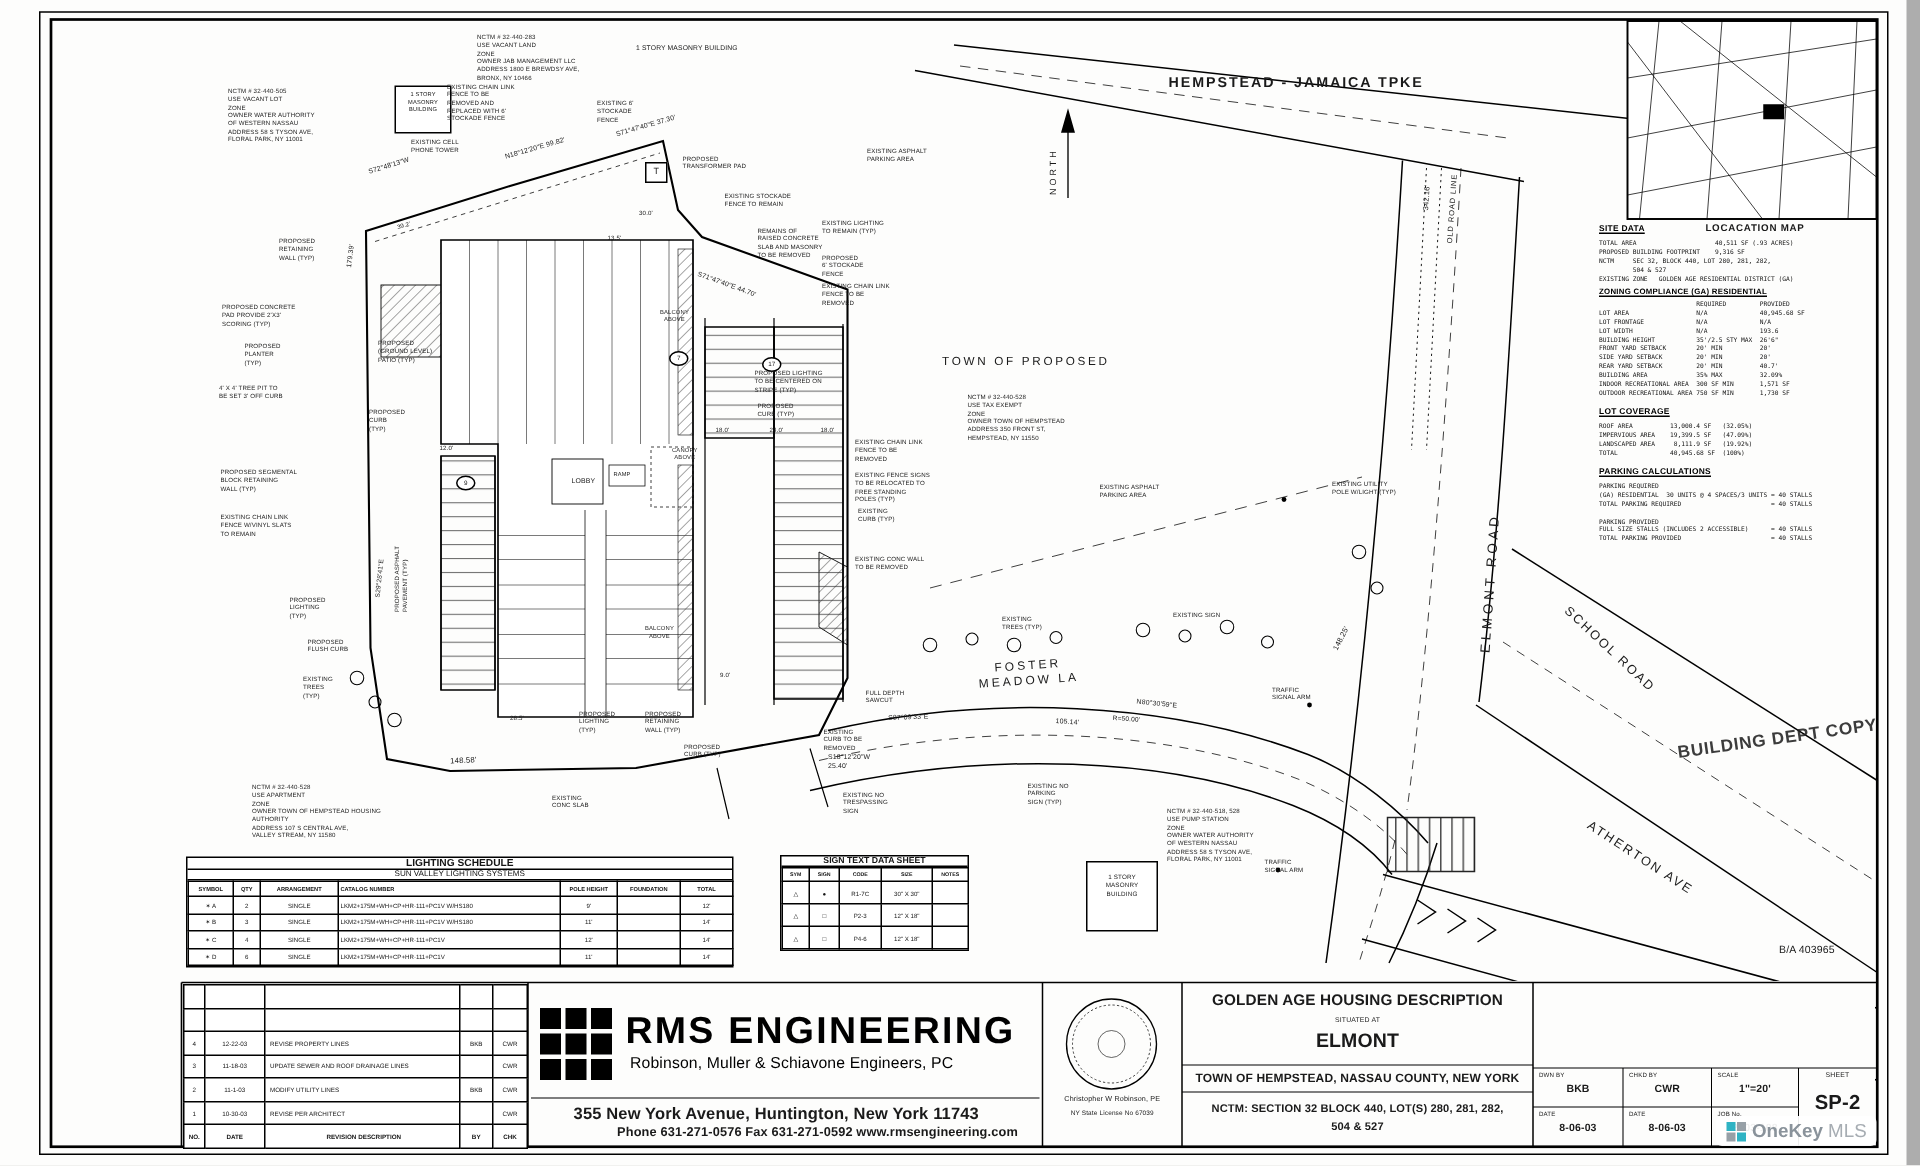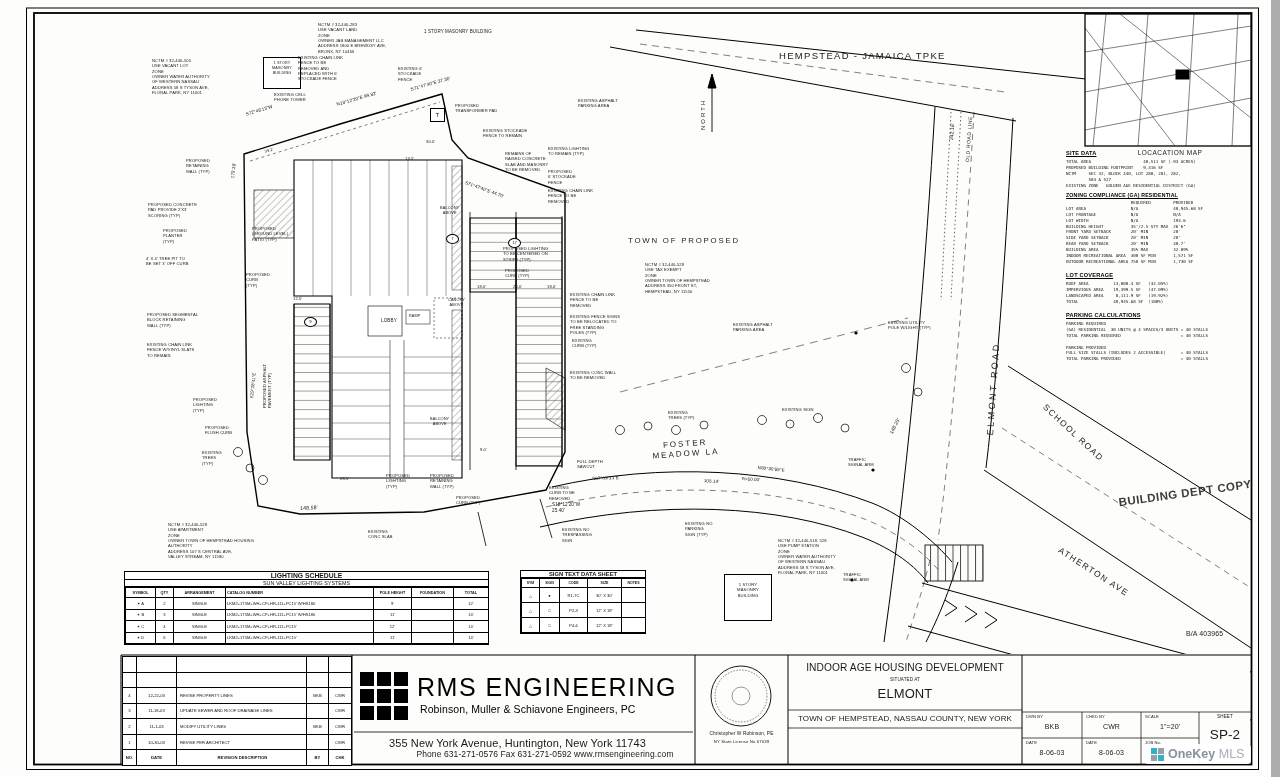--- a/index.html
+++ b/index.html
@@ -1,21 +1,21 @@
 <!DOCTYPE html>
 <html><head>
 <meta charset="utf-8">
 <style>
   html,body{margin:0;padding:0;background:#e8e8e6;}
   .sheet{position:relative;width:1280px;height:777px;background:#fdfdfc;overflow:hidden;
          font-family:"Liberation Sans",sans-serif;color:#151515;}
   svg.plan{position:absolute;left:0;top:0;z-index:0;}
   .lbl{position:absolute;font-size:4.1px;line-height:1.3;white-space:pre-line;color:#1a1a1a;letter-spacing:.1px;z-index:2;}
   .c{text-align:center;}
-  .b{font-weight:normal;}
+  .b{font-weight:bold;}
   .rot{transform-origin:0 0;}
   .mono{position:absolute;font-family:"DejaVu Sans Mono",monospace;font-size:4.15px;line-height:1.42;white-space:pre;color:#111;z-index:2;}
   .bh{position:absolute;font-size:5.6px;font-weight:bold;text-decoration:underline;letter-spacing:.2px;color:#000;z-index:2;}
   .box{position:absolute;border:.8px solid #000;background:#fff;z-index:2;}
   .cnt{position:absolute;border:.8px solid #000;border-radius:50%;font-size:4.2px;line-height:8px;width:11px;height:8px;text-align:center;background:#fff;z-index:2;}
   table{border-collapse:collapse;table-layout:fixed;background:#fff;}
   td{border:.6px solid #000;font-size:4.1px;padding:0 1px;text-align:center;overflow:hidden;white-space:nowrap;}
   .tbl{position:absolute;z-index:2;background:#fff;border:1.1px solid #000;}
   .tbl .ttl{font-weight:bold;text-align:center;border-bottom:.7px solid #000;}
   #lighting-table td{height:10.5px;} #lighting-table tr:first-child td{font-weight:bold;height:9px;font-size:3.8px;}
@@ -581,24 +581,26 @@
       <i style="background:#000"></i>
 </div>
 <div class="lbl b" style="left:417px;top:671px;font-size:25px;letter-spacing:1.5px;color:#000">RMS ENGINEERING</div>
 <div class="lbl" style="left:420px;top:703px;font-size:10.5px;color:#000">Robinson, Muller &amp; Schiavone Engineers, PC</div>
 <div class="lbl c b" style="left:352px;top:736px;width:331px;font-size:11px">355 New York Avenue, Huntington, New York 11743</div>
 <div class="lbl c b" style="left:352px;top:749px;width:386px;font-size:8.5px">Phone 631-271-0576      Fax 631-271-0592      www.rmsengineering.com</div>
 
 <div class="lbl c" style="left:695px;top:731px;width:93px;font-size:4.8px">Christopher W Robinson, PE</div>
 <div class="lbl c" style="left:695px;top:739px;width:93px;font-size:4.3px">NY State License No 67039</div>
 
-<div class="lbl c b" style="left:790px;top:661px;width:230px;font-size:10.2px">INDOOR AGE HOUSING DEVELOPMENT</div>
+<div class="lbl c b" style="left:790px;top:661px;width:230px;font-size:10.2px">GOLDEN AGE HOUSING DESCRIPTION</div>
 <div class="lbl c" style="left:790px;top:677px;width:230px;font-size:4.6px">SITUATED AT</div>
 <div class="lbl c b" style="left:790px;top:686px;width:230px;font-size:13px">ELMONT</div>
 <div class="lbl c b" style="left:790px;top:714px;width:230px;font-size:8px">TOWN OF HEMPSTEAD, NASSAU COUNTY, NEW YORK</div>
+<div class="lbl c b" style="left:790px;top:733px;width:230px;font-size:7.4px;line-height:1.6">NCTM:  SECTION 32 BLOCK 440, LOT(S) 280, 281, 282,
+504 &amp; 527</div>
 
 <div class="lbl" style="left:1026px;top:714px">DWN BY</div>
 <div class="lbl c b" style="left:1022px;top:722px;width:60px;font-size:7px">BKB</div>
 <div class="lbl" style="left:1086px;top:714px">CHKD BY</div>
 <div class="lbl c b" style="left:1082px;top:722px;width:59px;font-size:7px">CWR</div>
 <div class="lbl" style="left:1145px;top:714px">SCALE</div>
 <div class="lbl c b" style="left:1141px;top:722px;width:58px;font-size:7px">1"=20'</div>
 <div class="lbl" style="left:1026px;top:740px">DATE</div>
 <div class="lbl c b" style="left:1022px;top:748px;width:60px;font-size:7px">8-06-03</div>
 <div class="lbl" style="left:1086px;top:740px">DATE</div>

